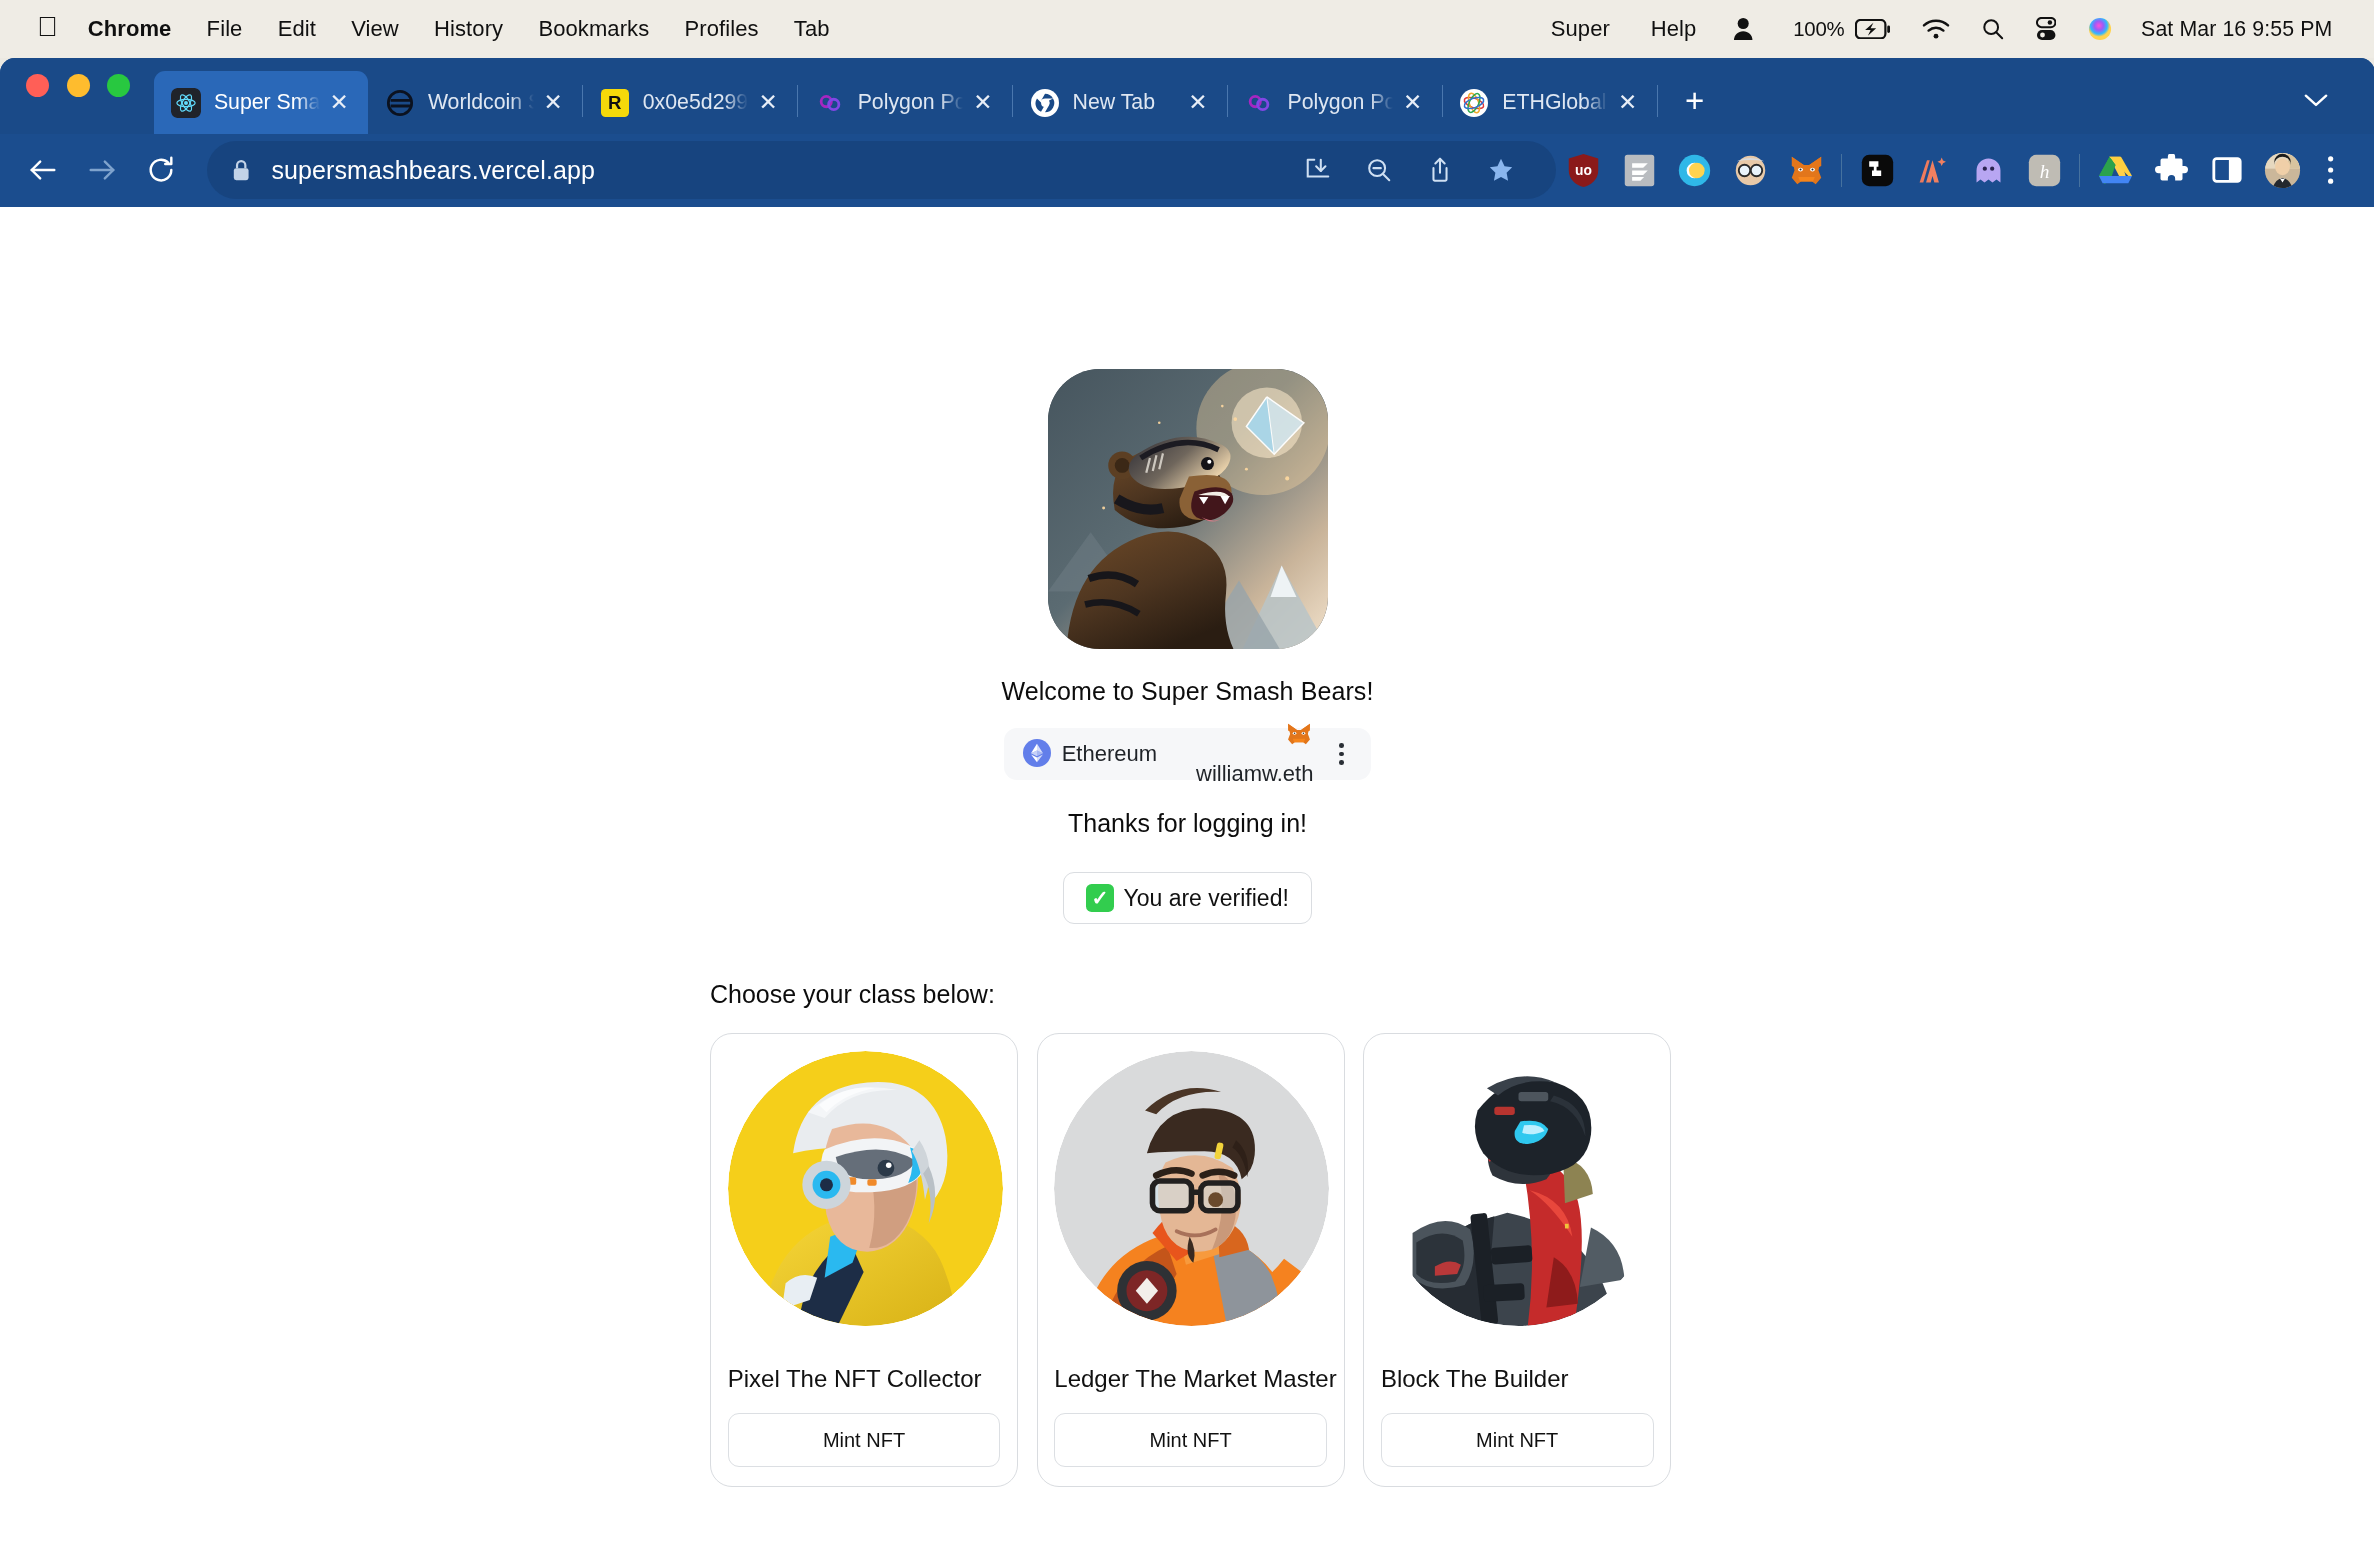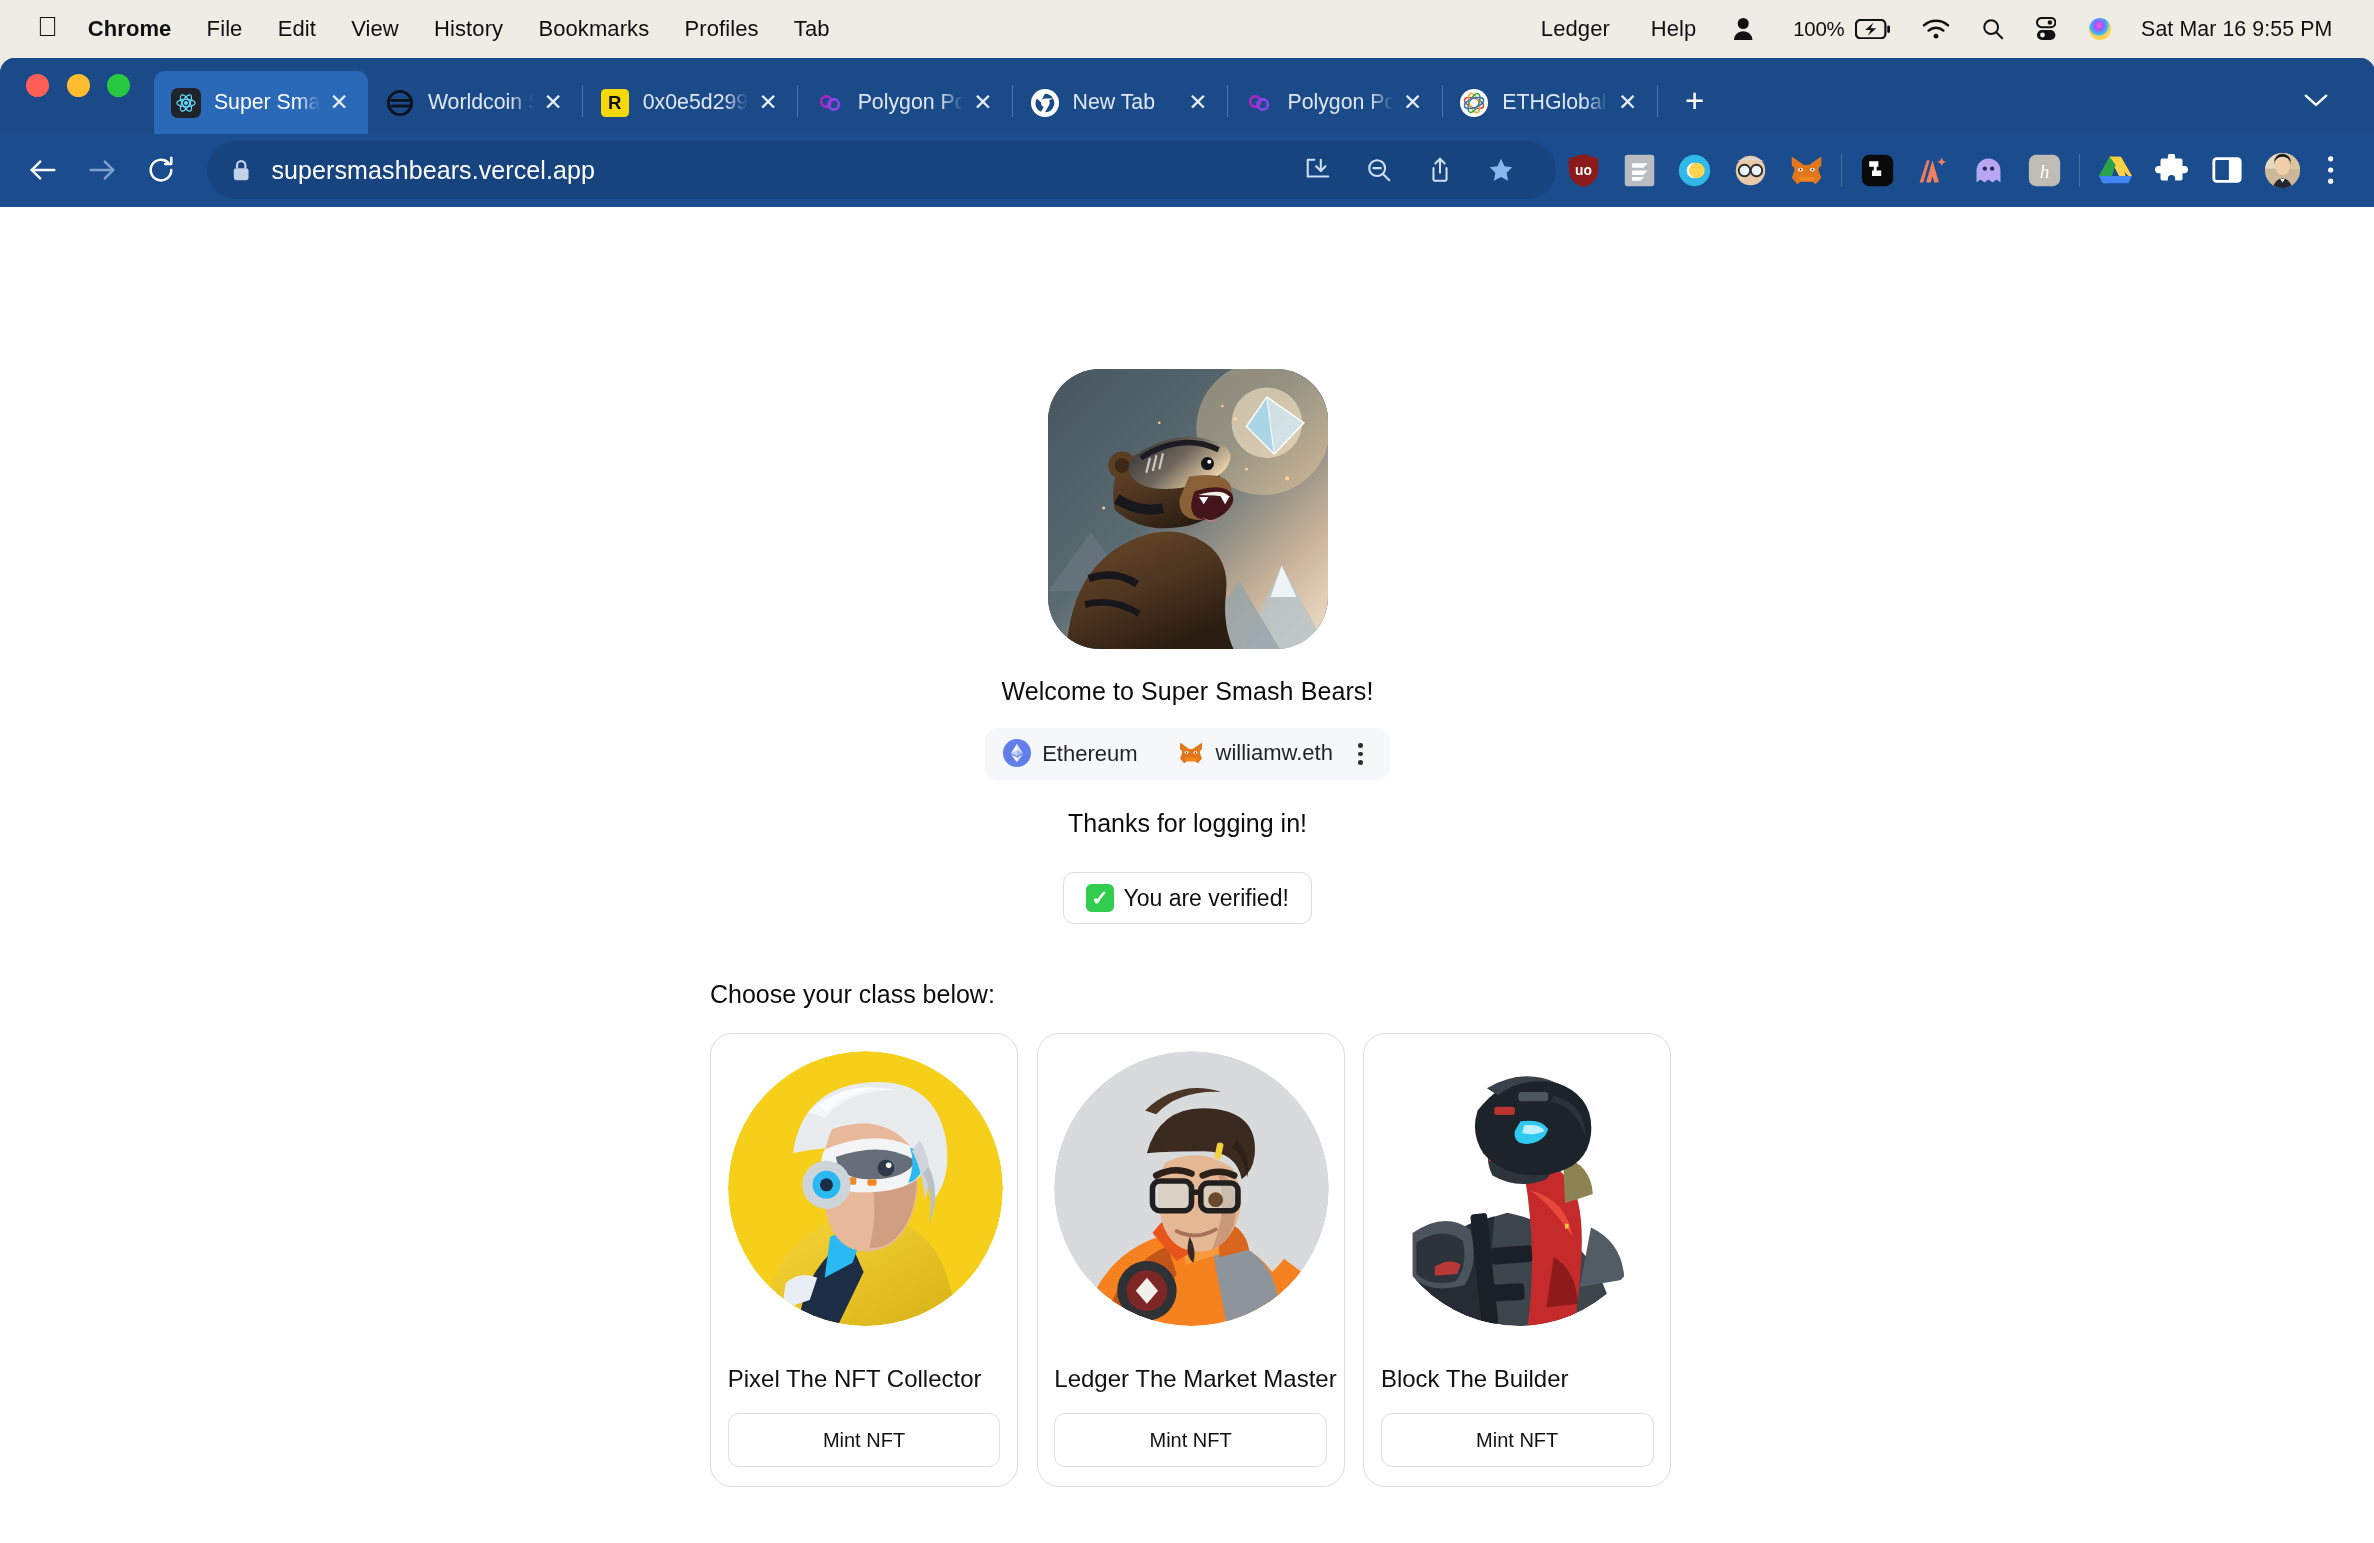--- a/index.html
+++ b/index.html
@@ -189,21 +189,21 @@
   .wallet-pill {
     margin-top: 22px;
     height: 52px;
     background: #f6f7f9;
     border-radius: 13px;
     display: flex; align-items: center;
     padding: 0 20.4px 0 18.6px; gap: 0;
   }
   .chain-group { display:flex; align-items:center; gap: 11px; }
   .chain-label { font-size: 22px; color: #1f2328; }
-  .acct-group { display:flex; align-items:flex-start; gap: 11px; margin-left: 39px; }
+  .acct-group { display:flex; align-items:flex-end; gap: 11px; margin-left: 39px; flex-direction: column; }
   .acct-label { font-size: 22px; color: #1f2328; }
   .kebab {
     margin-left: 18.6px; width: 18.6px; height: 32px;
     display: flex; flex-direction: column; align-items: center;
     justify-content: center; gap: 3.7px;
   }
   .kebab i { width: 4.6px; height: 4.6px; border-radius: 50%; background: #2a2f36; display:block;}
 
   .thanks { margin-top: 29px; font-size: 25px; color: #0c0c0c; }
   .connected { margin-top: 45px; font-size: 25px; color: #0c0c0c; letter-spacing: 0.1px;}
@@ -257,21 +257,21 @@
     <div class="mb-item bold">Chrome</div>
     <div class="mb-item">File</div>
     <div class="mb-item">Edit</div>
     <div class="mb-item">View</div>
     <div class="mb-item">History</div>
     <div class="mb-item">Bookmarks</div>
     <div class="mb-item">Profiles</div>
     <div class="mb-item">Tab</div>
   </div>
   <div class="mb-right">
-    <div class="mb-item">Ledger</div>
+    <div class="mb-item">Super</div>
     <div class="mb-item">Help</div>
 
     <div class="mb-icon">
       <svg width="20.4" height="24" viewBox="0 0 22 26">
           <circle cx="11" cy="7" r="6" fill="#111"></circle>
           <path d="M1 25c0-5.5 4.5-9.5 10-9.5S21 19.5 21 25z" fill="#111"></path>
         </svg>
     </div>
     <div class="mb-icon" style="padding-right:3.7px">
       <span class="battery-pct">100%</span>

